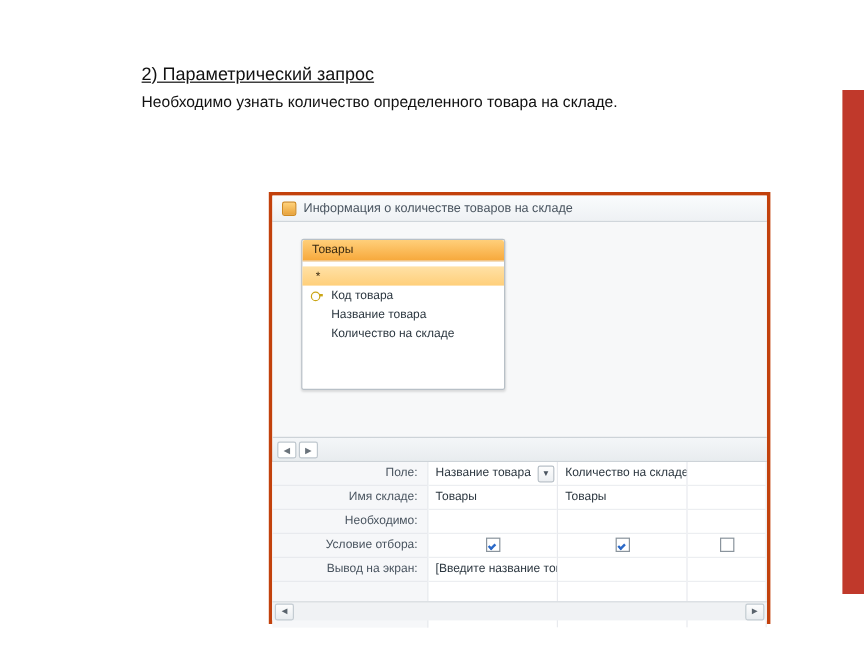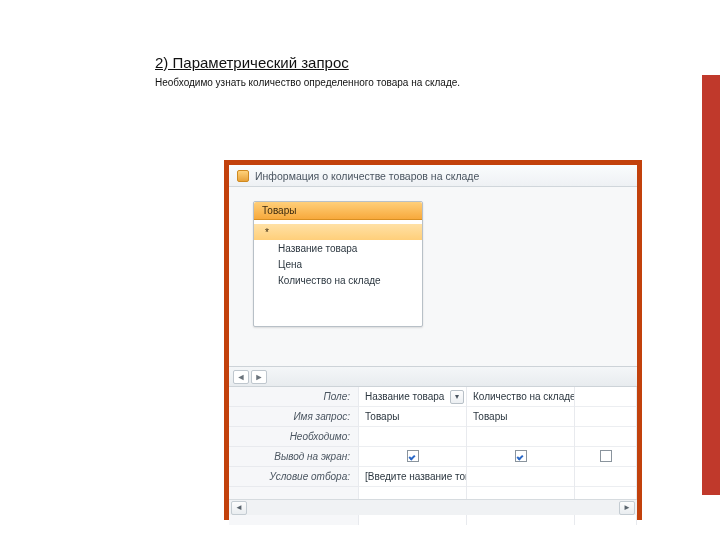--- a/index.html
+++ b/index.html
@@ -15,45 +15,44 @@
   .red-bar {
     position: absolute;
     right: 0;
     top: 75px;
     bottom: 45px;
     width: 18px;
     background: #c0392b;
   }
   .slide {
     padding: 54px 80px 0 118px;
-    margin-left: 37px;
   }
   .heading {
     font-size: 15px;
     color: #111;
     text-decoration: underline;
     line-height: 1.25;
     margin: 0 0 4px 0;
     max-width: 260px;
   }
   .para {
-    font-size: 10px;
+    font-size: 13px;
     color: #111;
     line-height: 1.25;
     margin: 0 0 2px 0;
     max-width: 460px;
   }
   .screenshot {
     position: absolute;
     left: 224px;
     top: 160px;
     width: 418px;
     height: 360px;
     background: #fff;
-    border: 5px solid #c2410c;
+    border: 3px solid #c2410c;
     font-size: 10px;
     color: #2b3a46;
   }
   .access-tab {
     height: 22px;
     display: flex;
     align-items: center;
     gap: 6px;
     padding: 0 8px;
     border-bottom: 1px solid #d0d6db;
@@ -138,21 +137,20 @@
     background: #f6f7f9;
   }
   .row-labels .lbl {
     height: 20px;
     line-height: 20px;
     font-size: 10px;
     color: #4a5560;
     text-align: right;
     padding-right: 8px;
     border-bottom: 1px solid #e8eaee;
-    font-style: italic;
   }
   .grid-cols {
     flex: 1;
     display: flex;
     overflow: hidden;
   }
   .gcol {
     width: 108px;
     border-right: 1px solid #e8eaee;
     position: relative;
@@ -222,26 +220,26 @@
   </div>
 
   <div class="designer-top">
     <div class="table-box">
       <div class="table-title">Товары</div>
       <div class="table-body">
         <div class="trow sel">
           <span class="star">*</span>
         </div>
         <div class="trow">
+          <span class="key"></span>
+          <span>Код товара</span>
+        </div>
+        <div class="trow">
           <span class="empty-icon"></span>
           <span>Название товара</span>
-        </div>
-        <div class="trow">
-          <span class="empty-icon"></span>
-          <span>Цена</span>
         </div>
         <div class="trow">
           <span class="empty-icon"></span>
           <span>Количество на складе</span>
         </div>
       </div>
     </div>
   </div>
 
   <div class="toolbar-small">
@@ -249,24 +247,24 @@
         <span>◄</span>
       </div>
     <div class="tbtn">
         <span>►</span>
       </div>
   </div>
 
   <div class="grid-area">
     <div class="row-labels">
       <div class="lbl">Поле:</div>
-      <div class="lbl">Имя запрос:</div>
+      <div class="lbl">Имя складе:</div>
       <div class="lbl">Необходимо:</div>
+      <div class="lbl">Условие отбора:</div>
       <div class="lbl">Вывод на экран:</div>
-      <div class="lbl">Условие отбора:</div>
     </div>
     <div class="grid-cols">
 
       <div class="gcol">
         <div class="gcell">
           <span>Название товара</span>
           <span class="dd">
               <span>▾</span>
             </span>
         </div>

